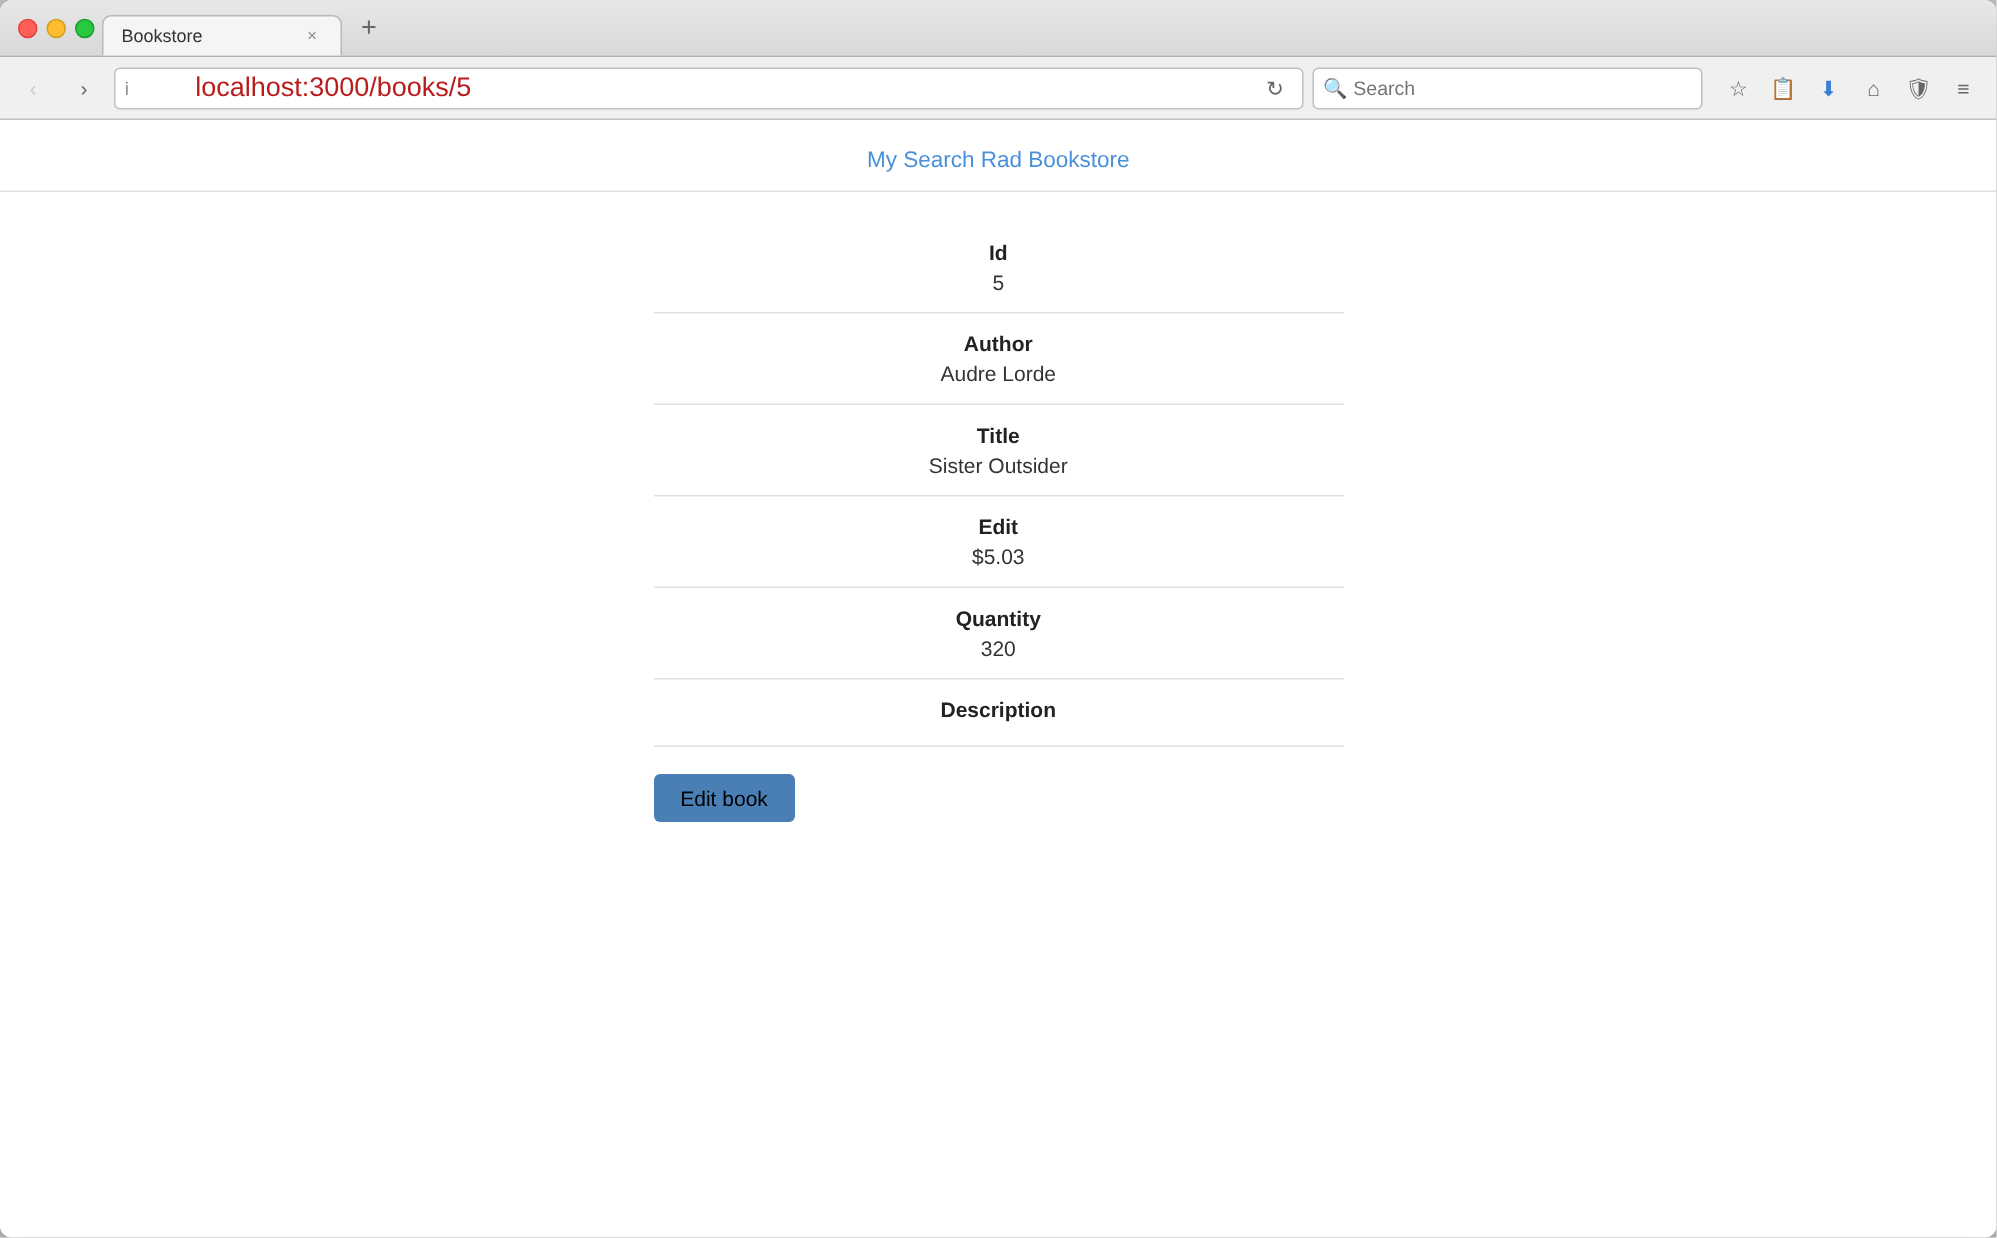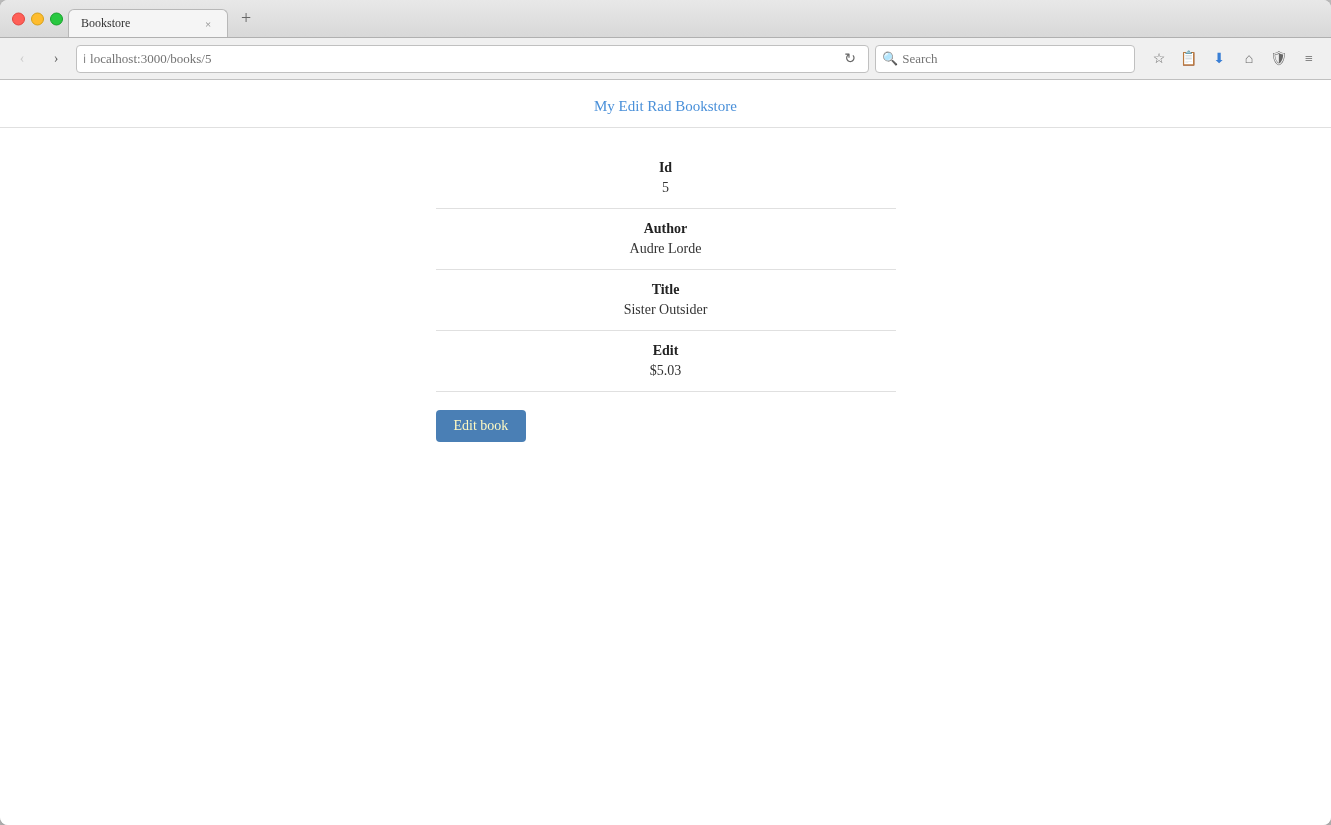--- a/index.html
+++ b/index.html
@@ -1,15 +1,15 @@
 <!DOCTYPE html>
 <html><head>
   <meta charset="utf-8">
   <style>
-    * { box-sizing: border-box; margin: 0; padding: 0; font-family: Liberation Serif, serif; }
+    * { box-sizing: border-box; margin: 0; padding: 0; }
 
     body {
       background: #c8c8c8;
       font-family: -apple-system, BlinkMacSystemFont, "Segoe UI", sans-serif;
       font-size: 14px;
       color: #333;
     }
 
     
     .browser-window {
@@ -140,23 +140,24 @@
 
     .address-bar-icon {
       color: #888;
       font-size: 12px;
     }
 
     .address-bar {
       flex: 1;
       border: none;
       outline: none;
-      font-size: 13px;
-      color: #737373;
+      font-size: 18px;
+      color: #b91c1c;
       background: transparent;
+      margin-left: 40px;
     }
 
     .reload-btn {
       width: 24px;
       height: 24px;
       display: flex;
       align-items: center;
       justify-content: center;
       color: #666;
       cursor: pointer;
@@ -245,21 +246,21 @@
 
     .field-value {
       font-size: 14px;
       color: #333;
     }
 
     .edit-btn {
       display: inline-block;
       margin-top: 18px;
       background: #4a7fb5;
-      color: #fef9c3;
+      color: #000000;
       border: none;
       border-radius: 4px;
       padding: 8px 18px;
       font-size: 14px;
       cursor: pointer;
     }
   </style>
 </head>
 <body>
 
@@ -319,21 +320,21 @@
       </div>
       <div class="nav-icon-btn">
         <span>≡</span>
       </div>
     </div>
   </div>
 
   <div class="page-content">
 
     <div class="page-header">
-      <span>My Edit Rad Bookstore</span>
+      <span>My Search Rad Bookstore</span>
     </div>
 
     <div class="book-detail">
 
       <div class="field-row">
         <div class="field-label">Id</div>
         <div class="field-value">5</div>
       </div>
 
       <div class="field-row">
@@ -344,19 +345,27 @@
       <div class="field-row">
         <div class="field-label">Title</div>
         <div class="field-value">Sister Outsider</div>
       </div>
 
       <div class="field-row">
         <div class="field-label">Edit</div>
         <div class="field-value">$5.03</div>
       </div>
 
-
+      <div class="field-row">
+        <div class="field-label">Quantity</div>
+        <div class="field-value">320</div>
+      </div>
+
+      <div class="field-row">
+        <div class="field-label">Description</div>
+        <div class="field-value"></div>
+      </div>
 
       <button class="edit-btn">Edit book</button>
 
     </div>
   </div>
 </div>
 
 </body></html>

